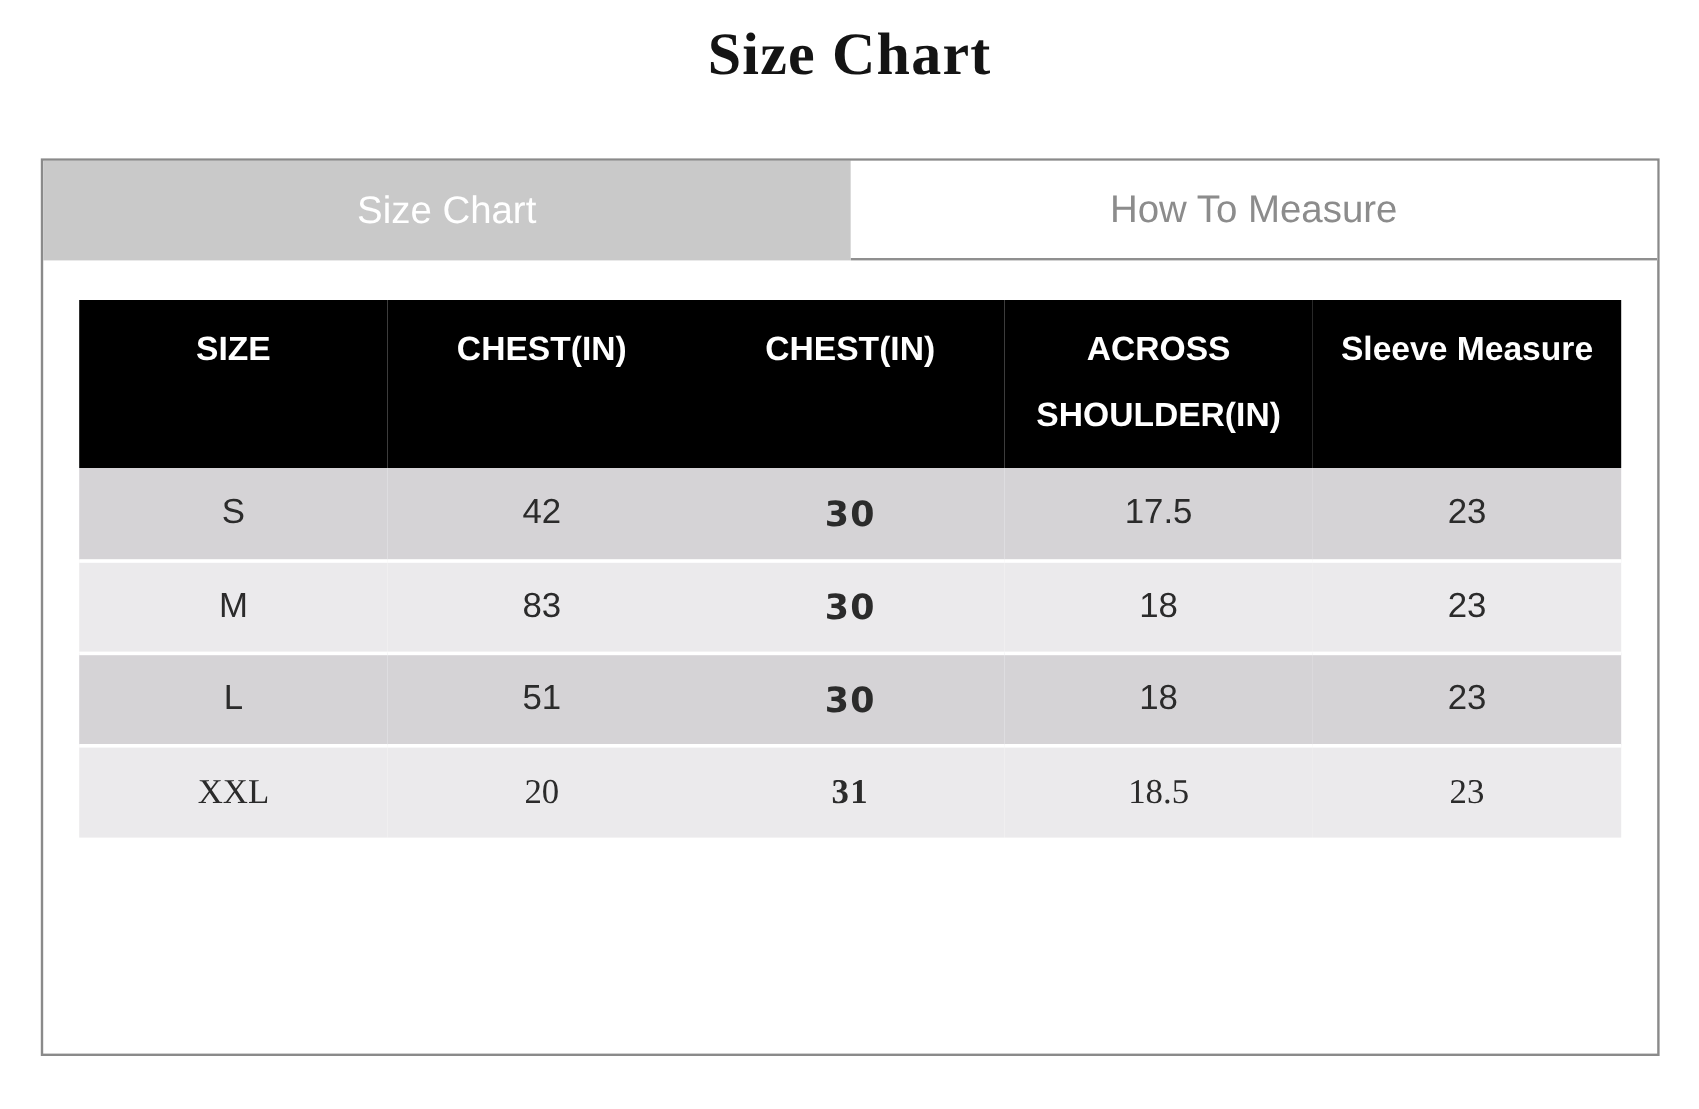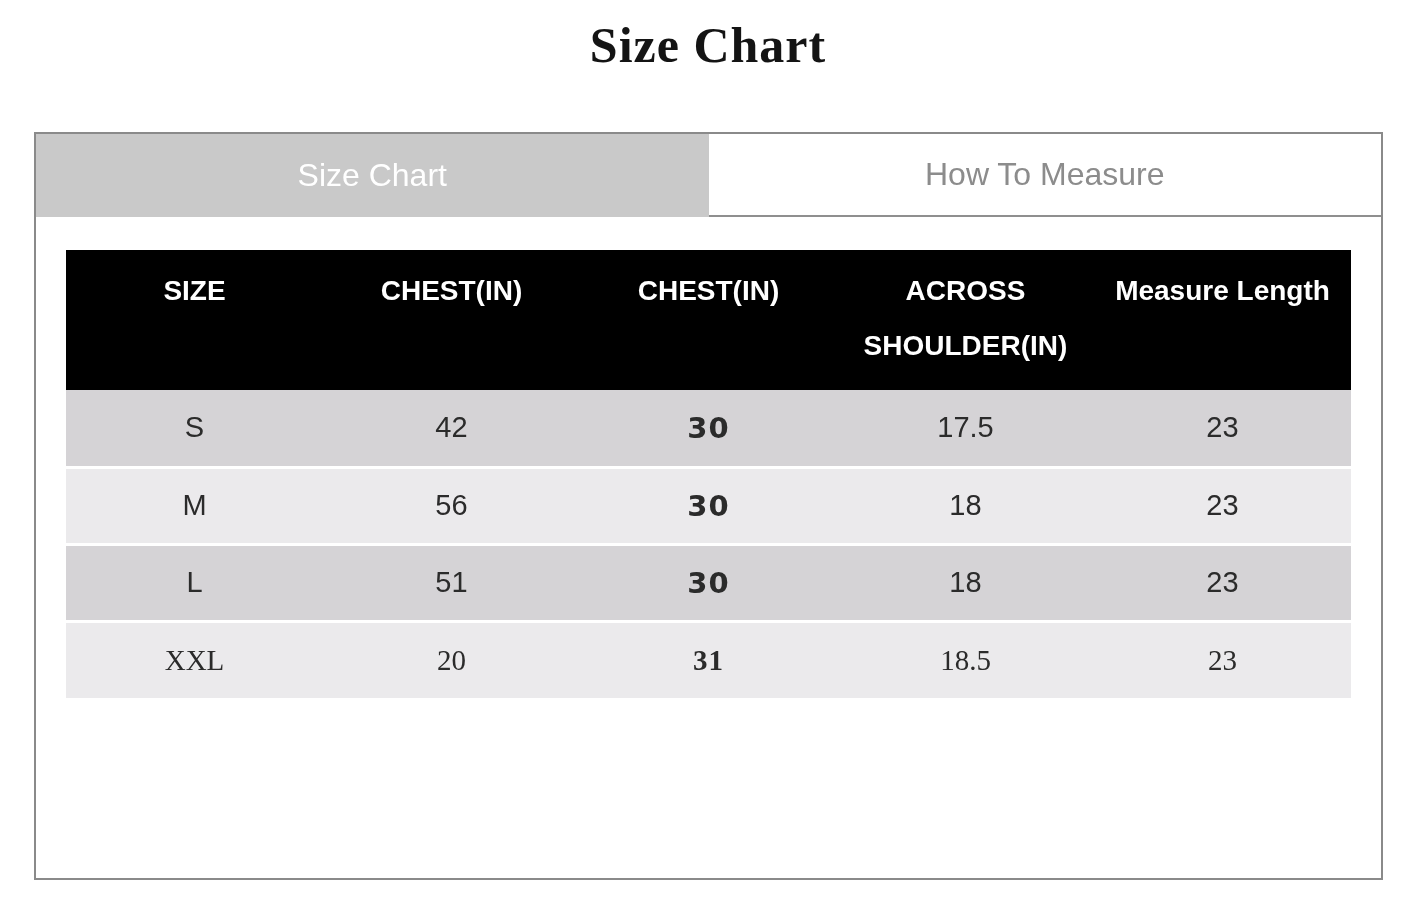--- a/index.html
+++ b/index.html
@@ -101,34 +101,34 @@
   </div>
 
   <div class="table-wrap">
     <table class="size-table">
       <thead>
         <tr>
           <th>SIZE</th>
           <th>CHEST(IN)</th>
           <th>CHEST(IN)</th>
           <th>ACROSS SHOULDER(IN)</th>
-          <th>Measure Length</th>
+          <th>Sleeve Measure</th>
         </tr>
       </thead>
       <tbody>
         <tr>
           <td>S</td>
           <td>42</td>
           <td class="len-val">30</td>
           <td>17.5</td>
           <td>23</td>
         </tr>
         <tr>
           <td>M</td>
-          <td>56</td>
+          <td>83</td>
           <td class="len-val">30</td>
           <td>18</td>
           <td>23</td>
         </tr>
         <tr>
           <td>L</td>
           <td>51</td>
           <td class="len-val">30</td>
           <td>18</td>
           <td>23</td>

